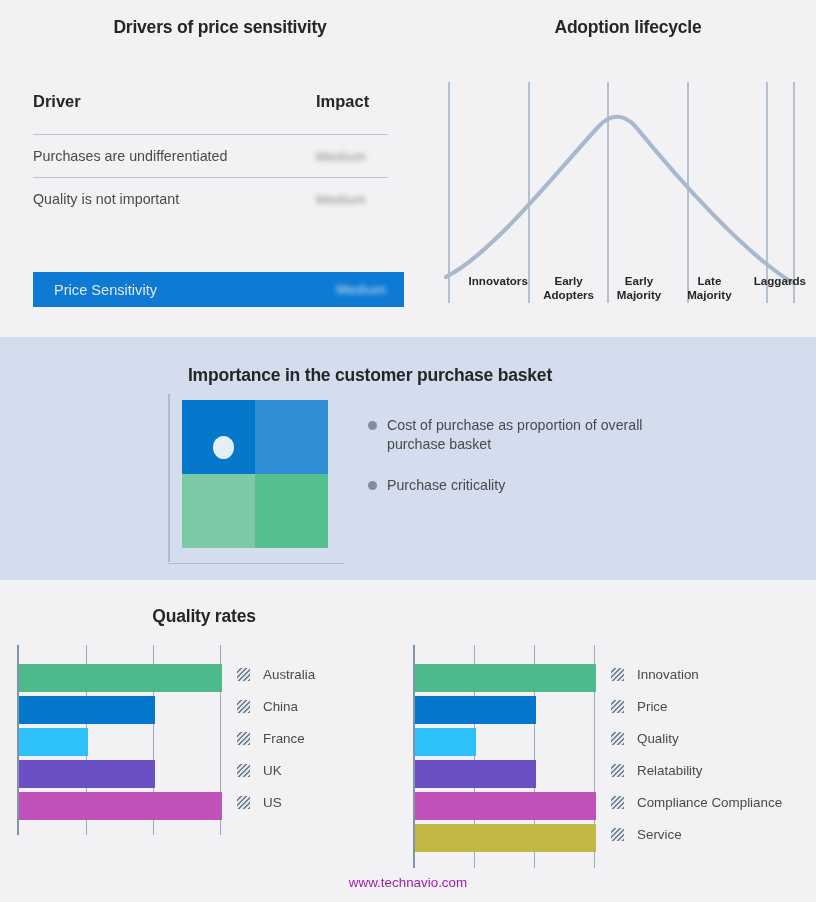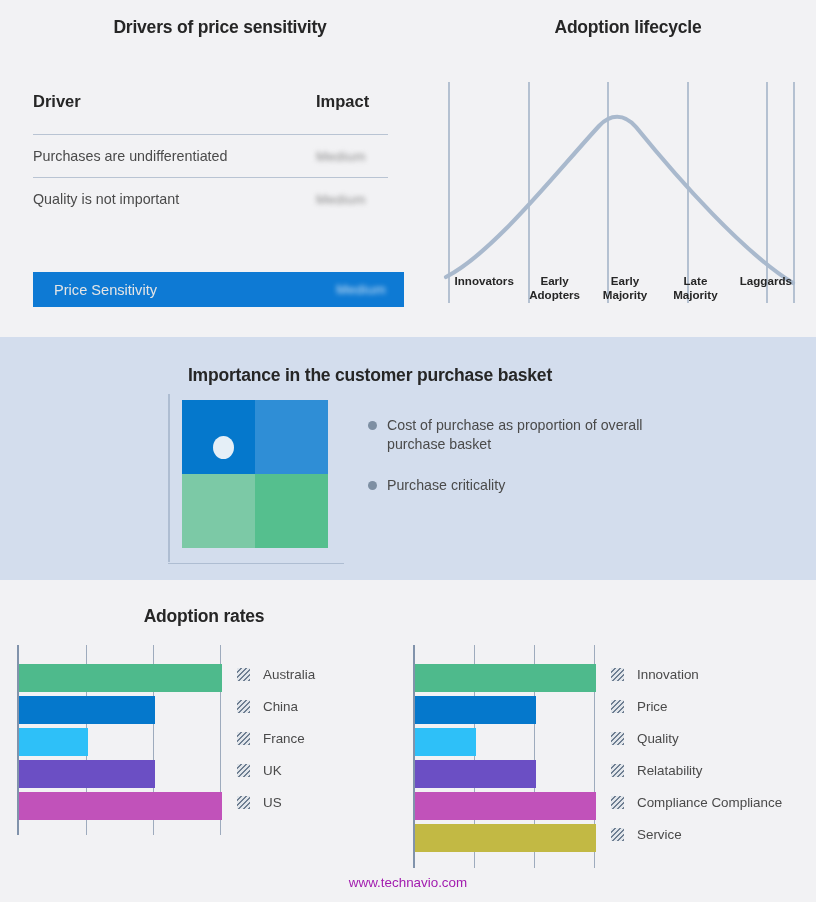--- a/index.html
+++ b/index.html
@@ -101,20 +101,21 @@
     left: 408px; top: 0;
     width: 408px; height: 337px;
   }
   .lifecycle .panel-title { position: absolute; left: 0; top: 17px; width: 408px; }
   .lifecycle svg { position: absolute; left: 0; top: 0; }
   .lc-labels {
     position: absolute;
     left: 25px; top: 274px;
     width: 352px;
     display: flex;
+    padding-left: 14px;
   }
   .lc-seg {
     flex: 1 1 0;
     text-align: center;
     font-size: 11.6px;
     font-weight: bold;
     color: #262626;
     line-height: 13.5px;
   }
 
@@ -344,21 +345,21 @@
   </div>
   <div class="mid-legend-item">
     <span class="mid-bullet"></span>
     <span>Purchase criticality</span>
   </div>
 </div>
 
 <div class="band-bot">
 
   <div class="barpanel left">
-    <div class="panel-title">Adoption rates</div>
+    <div class="panel-title">Quality rates</div>
 
     <div class="plot" style="left:17px; width:205px; height:190px;">
       <div class="axis-y" style="height:190px;"></div>
       <div class="gridline" style="left:69px;  height:190px;"></div>
       <div class="gridline" style="left:136px; height:190px;"></div>
       <div class="gridline" style="left:203px; height:190px;"></div>
 
       <div class="bars" style="width:203px;">
         <div class="bar" style="width:203px; background:#4eba8c;"></div>
         <div class="bar" style="width:136px; background:#0578cc;"></div>

